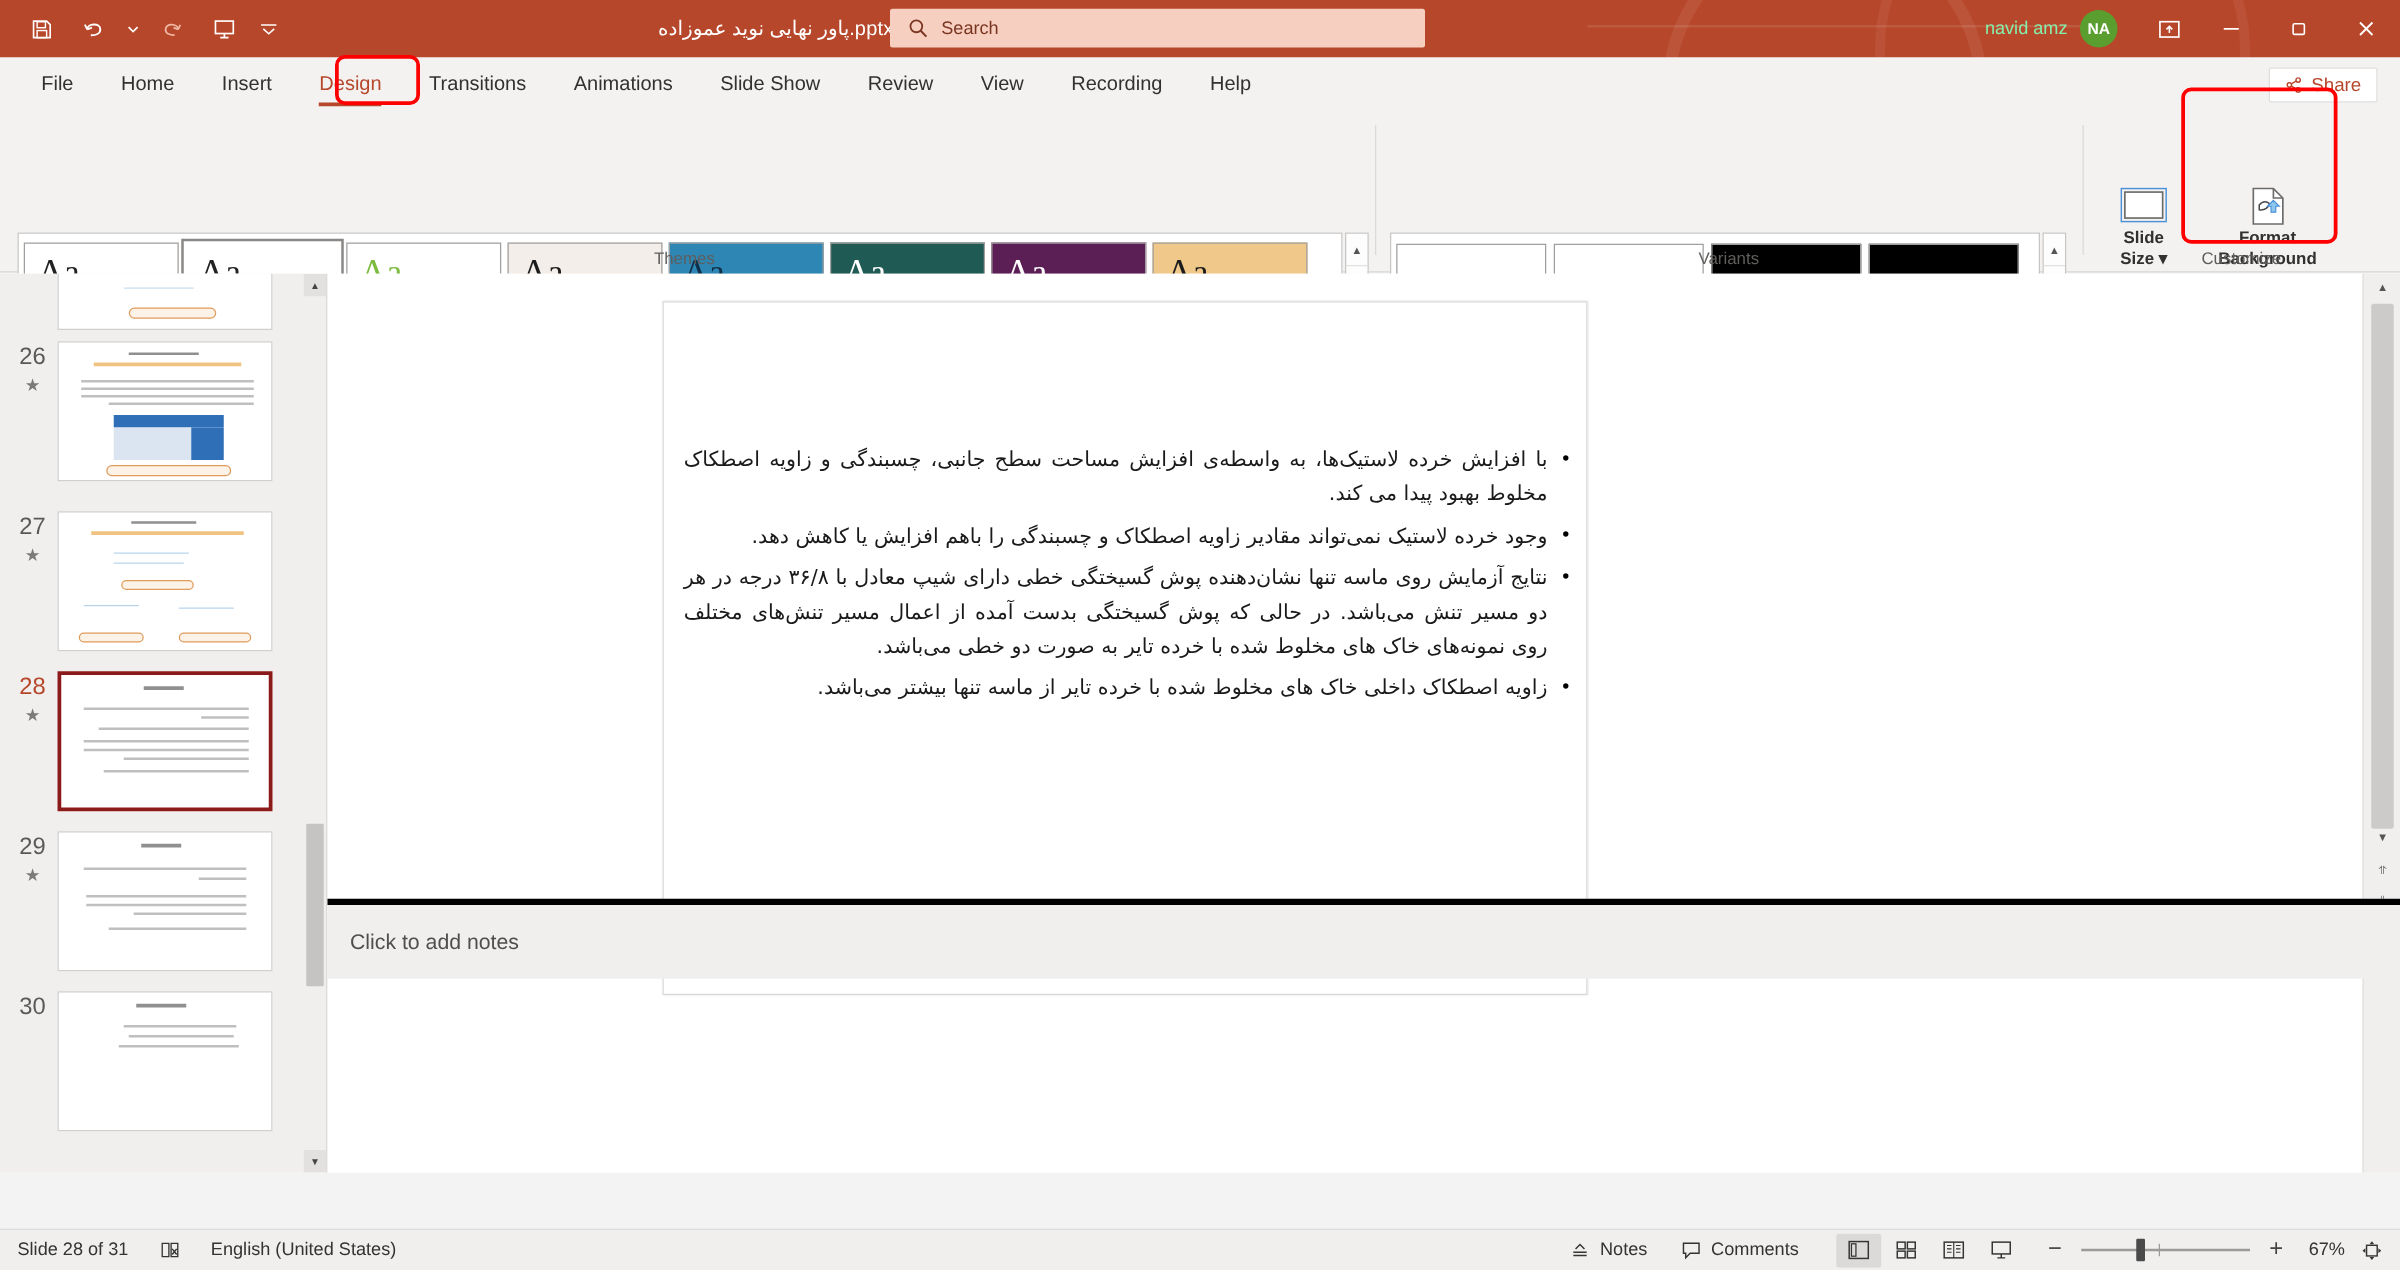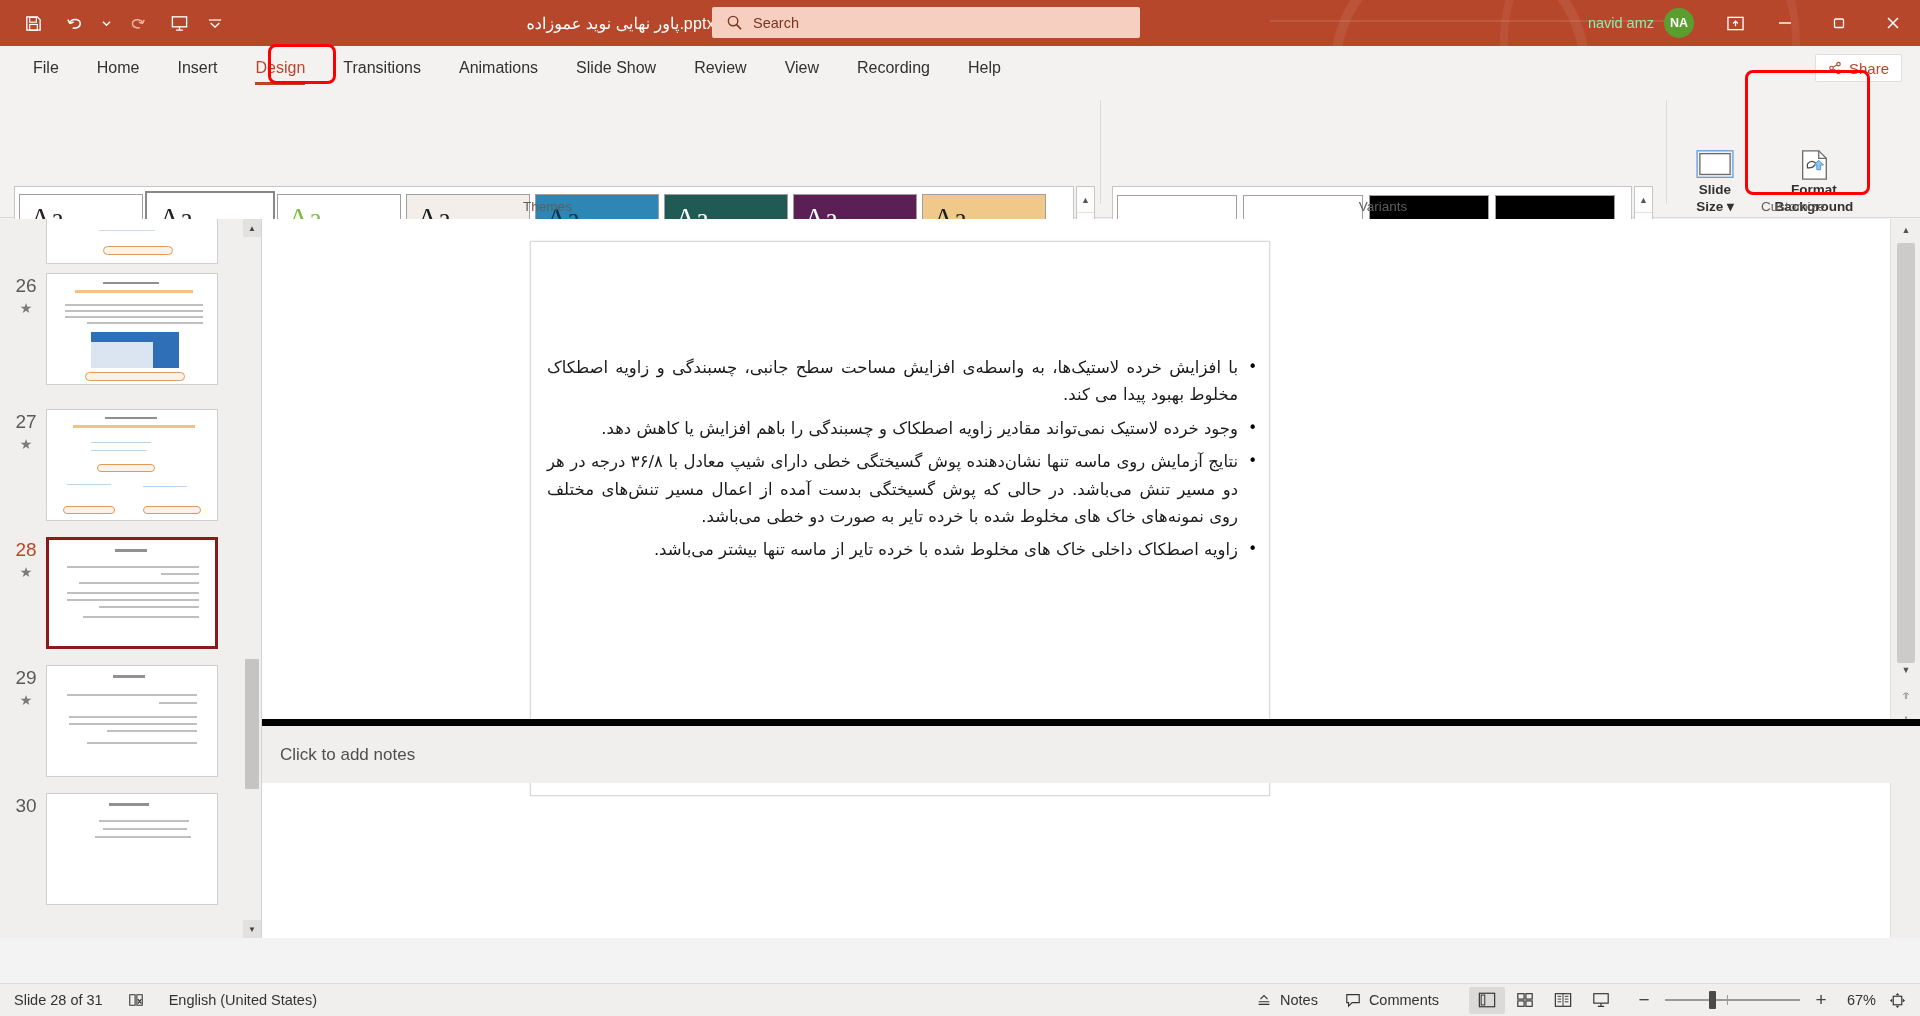--- a/index.html
+++ b/index.html
@@ -184,21 +184,21 @@
   .slide-pagenum { position:absolute; left: 56px; bottom: 14px; font-size: 11px; color:#8c8c8c;}
 
   
   .canvas-sb { position:absolute; right:0; top:0; width: 30px; height: 719px; background:#f0efee; border-left:1px solid #e1dfdd;}
   .csb-btn { width:30px; height:22px; display:flex; align-items:center; justify-content:center; cursor:pointer; font-size:9px; color:#555;}
   .csb-thumb { position:absolute; left:6px; width:18px; background:#cdcbc9; border-radius:2px;}
 
   
   .notespane {
     position:absolute; left: 262px; top: 719px; width: 1658px; height: 64px;
-    background:#f0efee; border-top:7px solid #000000;
+    background:#f0efee; border-top:5px solid #000000;
     display:flex; align-items:center; padding-left: 18px;
     font-size: 17px; color:#4f4f4f; cursor:text;
   }
 
   
   .statusbar {
     position:absolute; left:0; bottom:0; width:1920px; height: 33px;
     background:#f0efee; border-top:1px solid #dedcda;
     display:flex; align-items:center; font-size: 14.5px; color:#333;
   }

